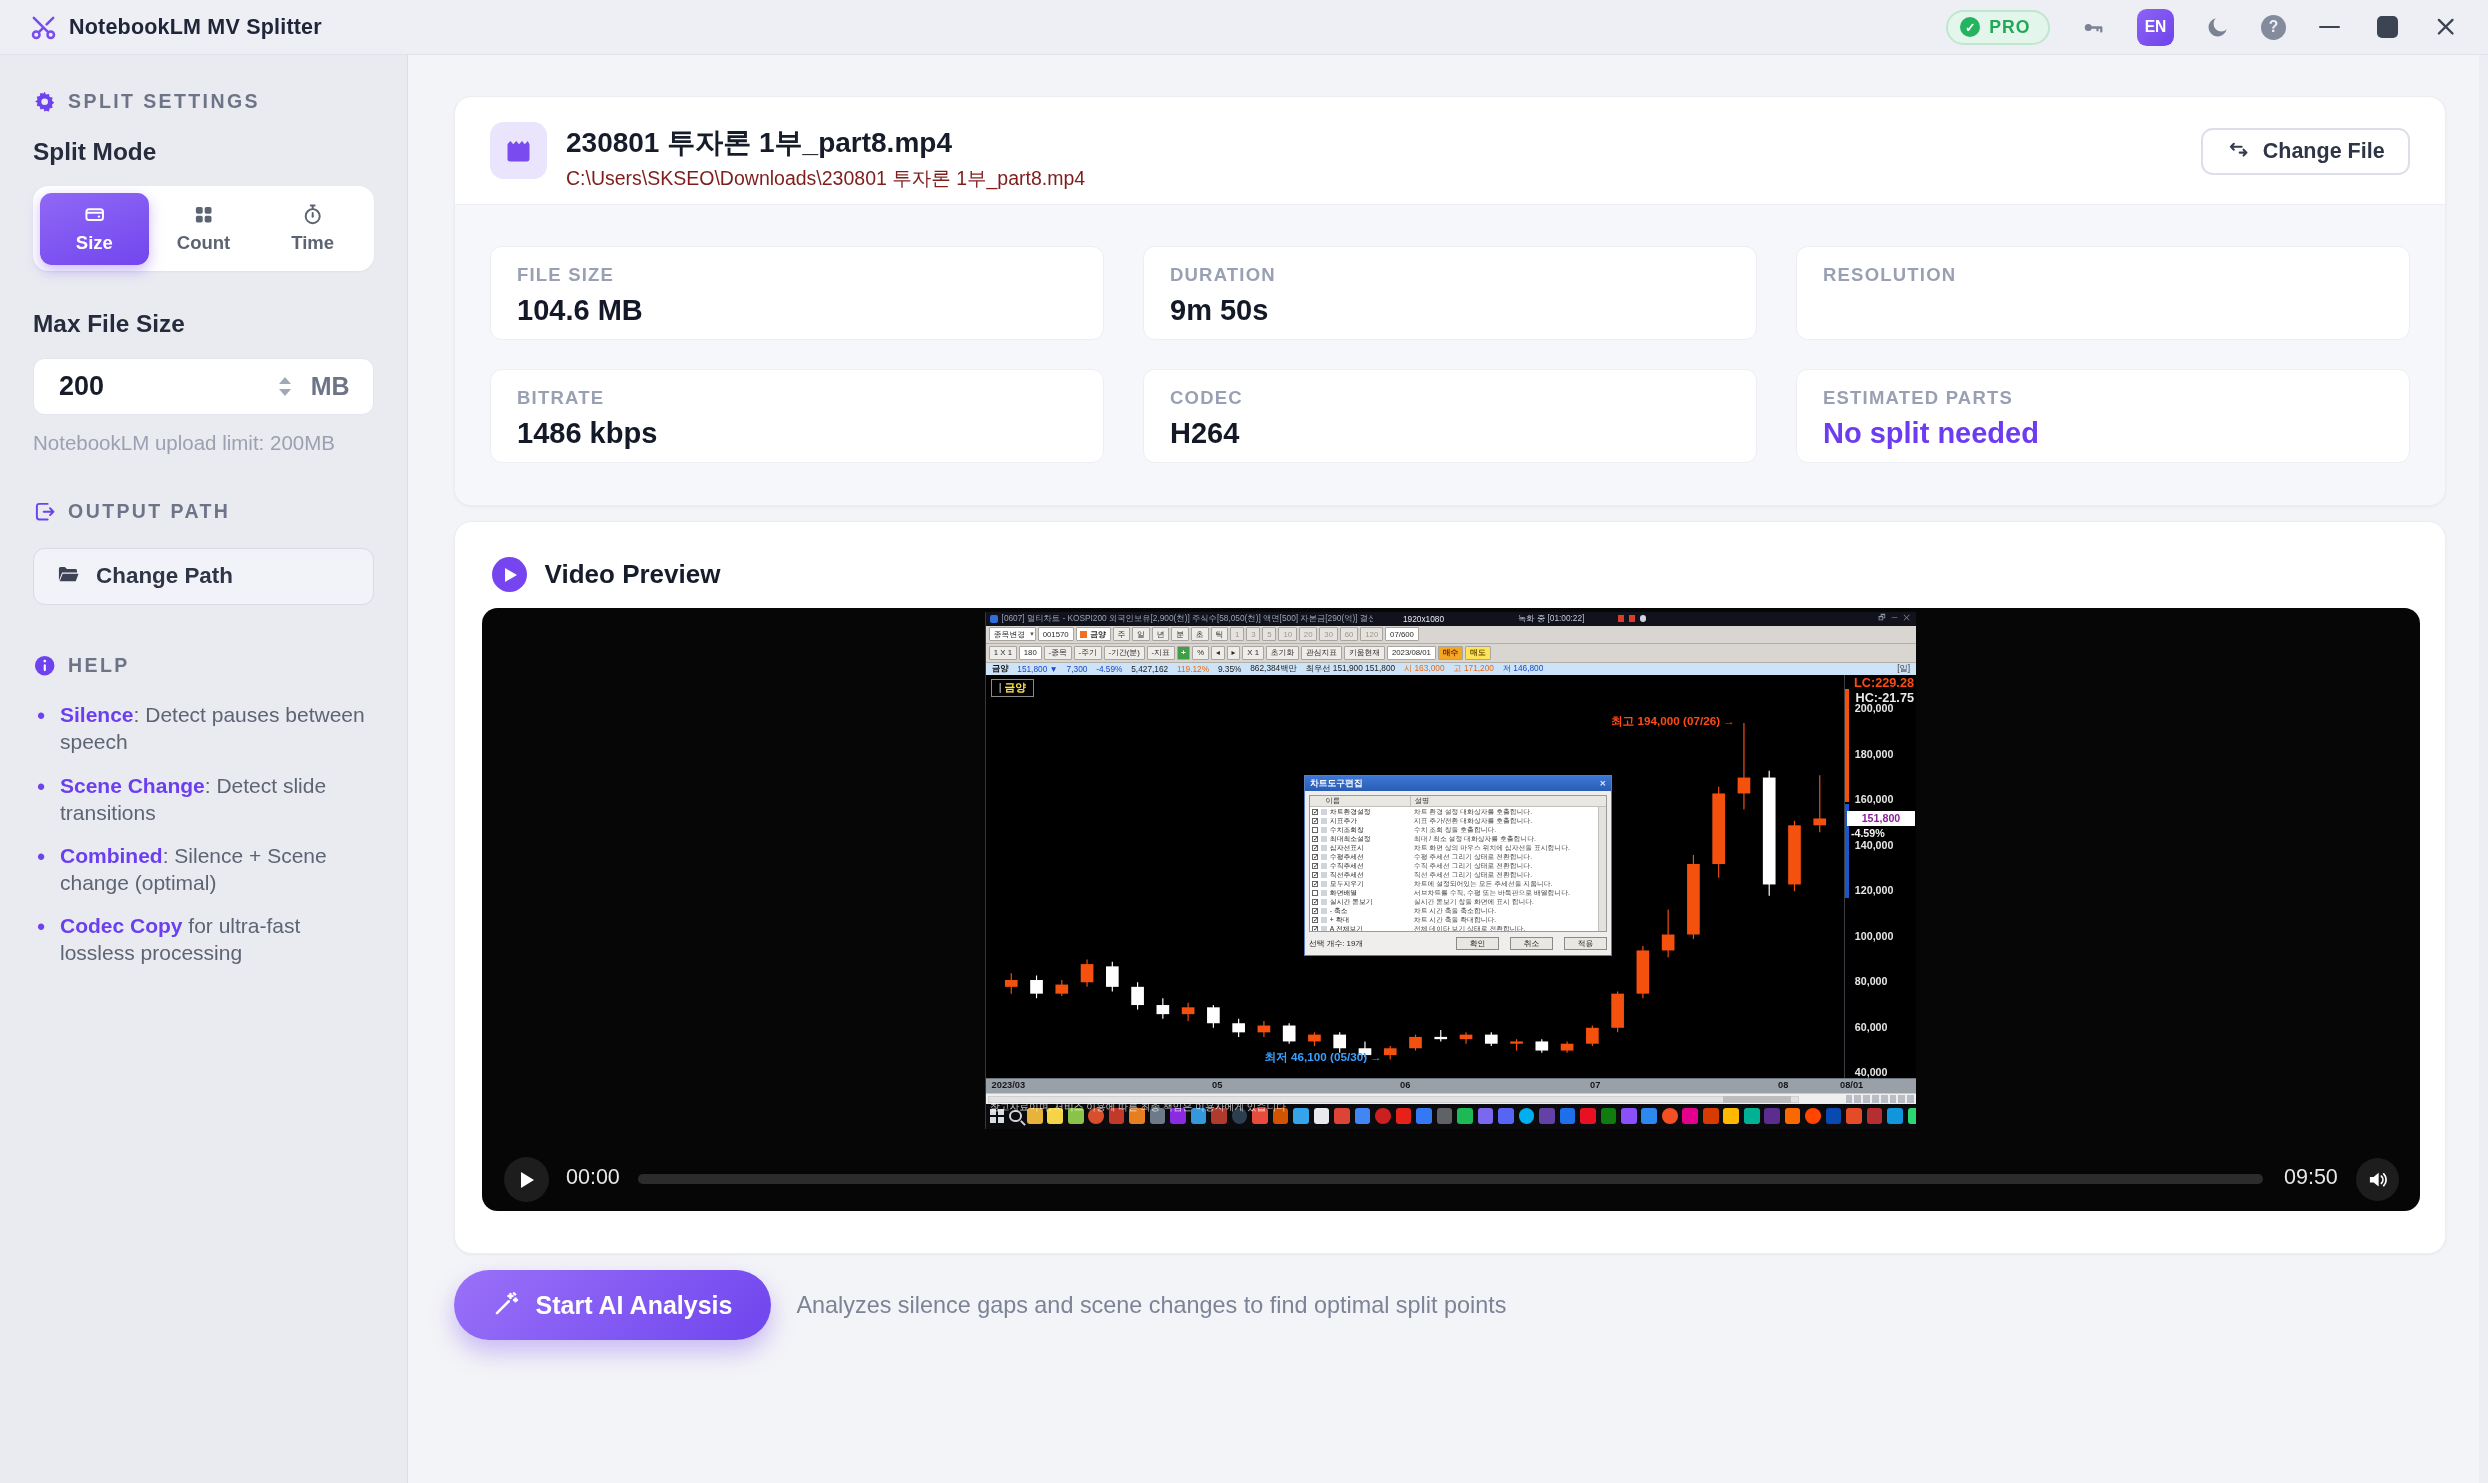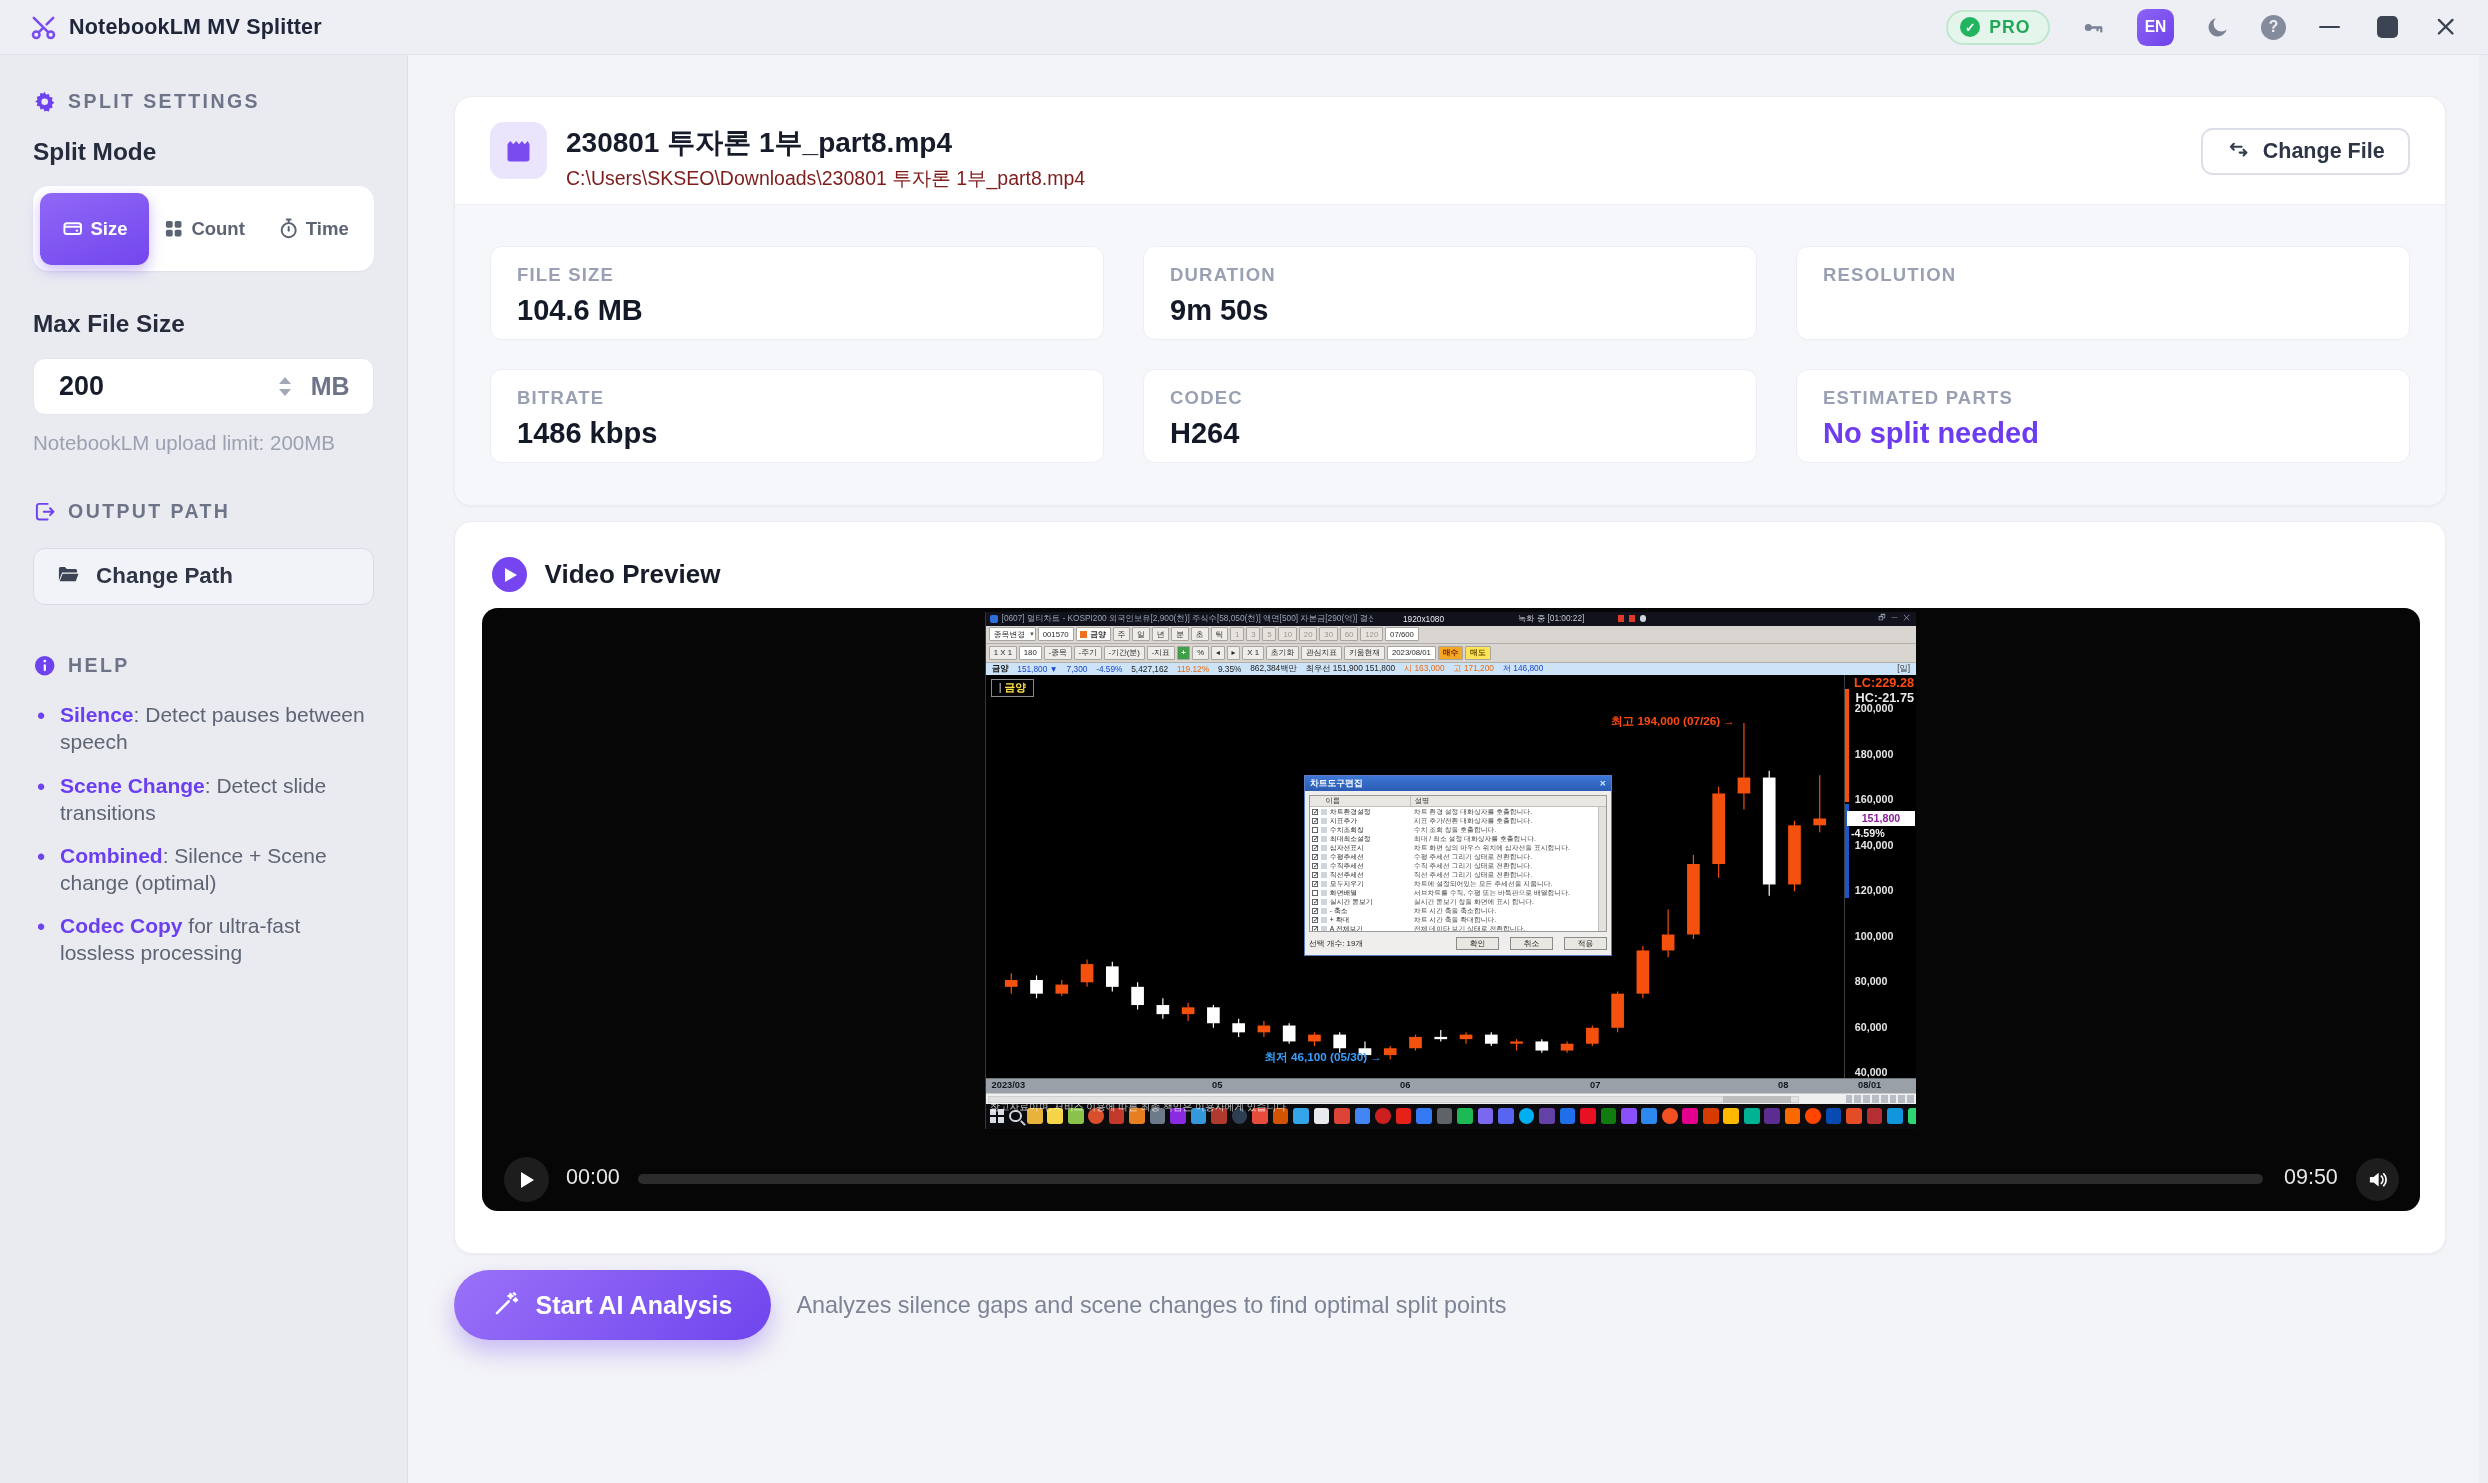--- a/index.html
+++ b/index.html
@@ -25,21 +25,21 @@
   .win-max { width:21.5px; height:21.5px; border-radius:4.9px; background:#3c4454; }
   .win-close svg { width:23.4px; height:23.4px; }
 
   
   .sidebar { position:absolute; left:0; top:55px; width:408px; height:1429px; background:#e9ebf1; border-right:1px solid #dcdee6; padding:35px 33px; }
   .side-sec { display:flex; align-items:center; gap:11.7px; margin-bottom:25px; }
   .side-sec svg, .side-sec .svg { width:23.4px; height:23.4px; }
   .side-sec .sec-t { font-size:19.5px; font-weight:700; color:#6e7488; letter-spacing:2.4px; }
   .fld-label { font-size:24.4px; font-weight:600; color:#262c3d; margin:5.9px 0 19.5px; }
   .segmented { background:#ffffff; border-radius:15.6px; padding:6.8px; display:grid; grid-template-columns:1fr 1fr 1fr; box-shadow:0 1px 2px rgba(25,30,60,.05); margin-bottom:39px; }
-  .seg { height:72px; border-radius:11.7px; display:flex; align-items:center; justify-content:center; gap:5.9px; cursor:pointer; }
+  .seg { height:72px; border-radius:11.7px; display:flex; flex-direction:column; align-items:center; justify-content:center; gap:5.9px; cursor:pointer; }
   .seg .s-ic { width:23.4px; height:23.4px; }
   .seg .s-ic svg { width:23.4px; height:23.4px; }
   .seg .s-lb { font-size:18.5px; font-weight:700; color:#5c6372; }
   .seg.active { background:linear-gradient(160deg,#9068f6,#7246ee); box-shadow:0 5.9px 13.7px rgba(114,70,238,.35); }
   .seg.active .s-lb { color:#fff; }
   .size-input-row { position:relative; background:#fff; border:1px solid #e3e5ee; border-radius:11.7px; height:57px; display:flex; align-items:center; padding:0 25px; margin-bottom:15.6px; }
   .size-input-row input { border:none; outline:none; width:185px; font-size:27px; font-weight:600; color:#171c2b; background:transparent; font-family:"Liberation Sans",sans-serif; }
   .spinner { position:absolute; right:82px; display:flex; flex-direction:column; gap:4.9px; align-items:center; }
   .spinner i { width:0; height:0; border-left:6.8px solid transparent; border-right:6.8px solid transparent; }
   .spinner i.up { border-bottom:7.8px solid #a2a8b8; }
@@ -618,21 +618,21 @@
                   </span>
               </div>
             </div>
           </div>
           <div class="h-dates" id="dates">
               <span style="left: 5.6px;">2023/03</span>
               <span style="left: 226px;">05</span>
               <span style="left: 414px;">06</span>
               <span style="left: 604px;">07</span>
               <span style="left: 792px;">08</span>
-              <span style="left: 872px; text-align: center;">08/01</span>
+              <span style="left: 854px; text-align: center;">08/01</span>
             </div>
           <div class="h-scroll">
             <span class="track"></span>
               <span class="thumb"></span>
             <span class="mini-icons">
                 <b></b>
                 <b></b>
                 <b></b>
                 <b></b>
                 <b></b>

